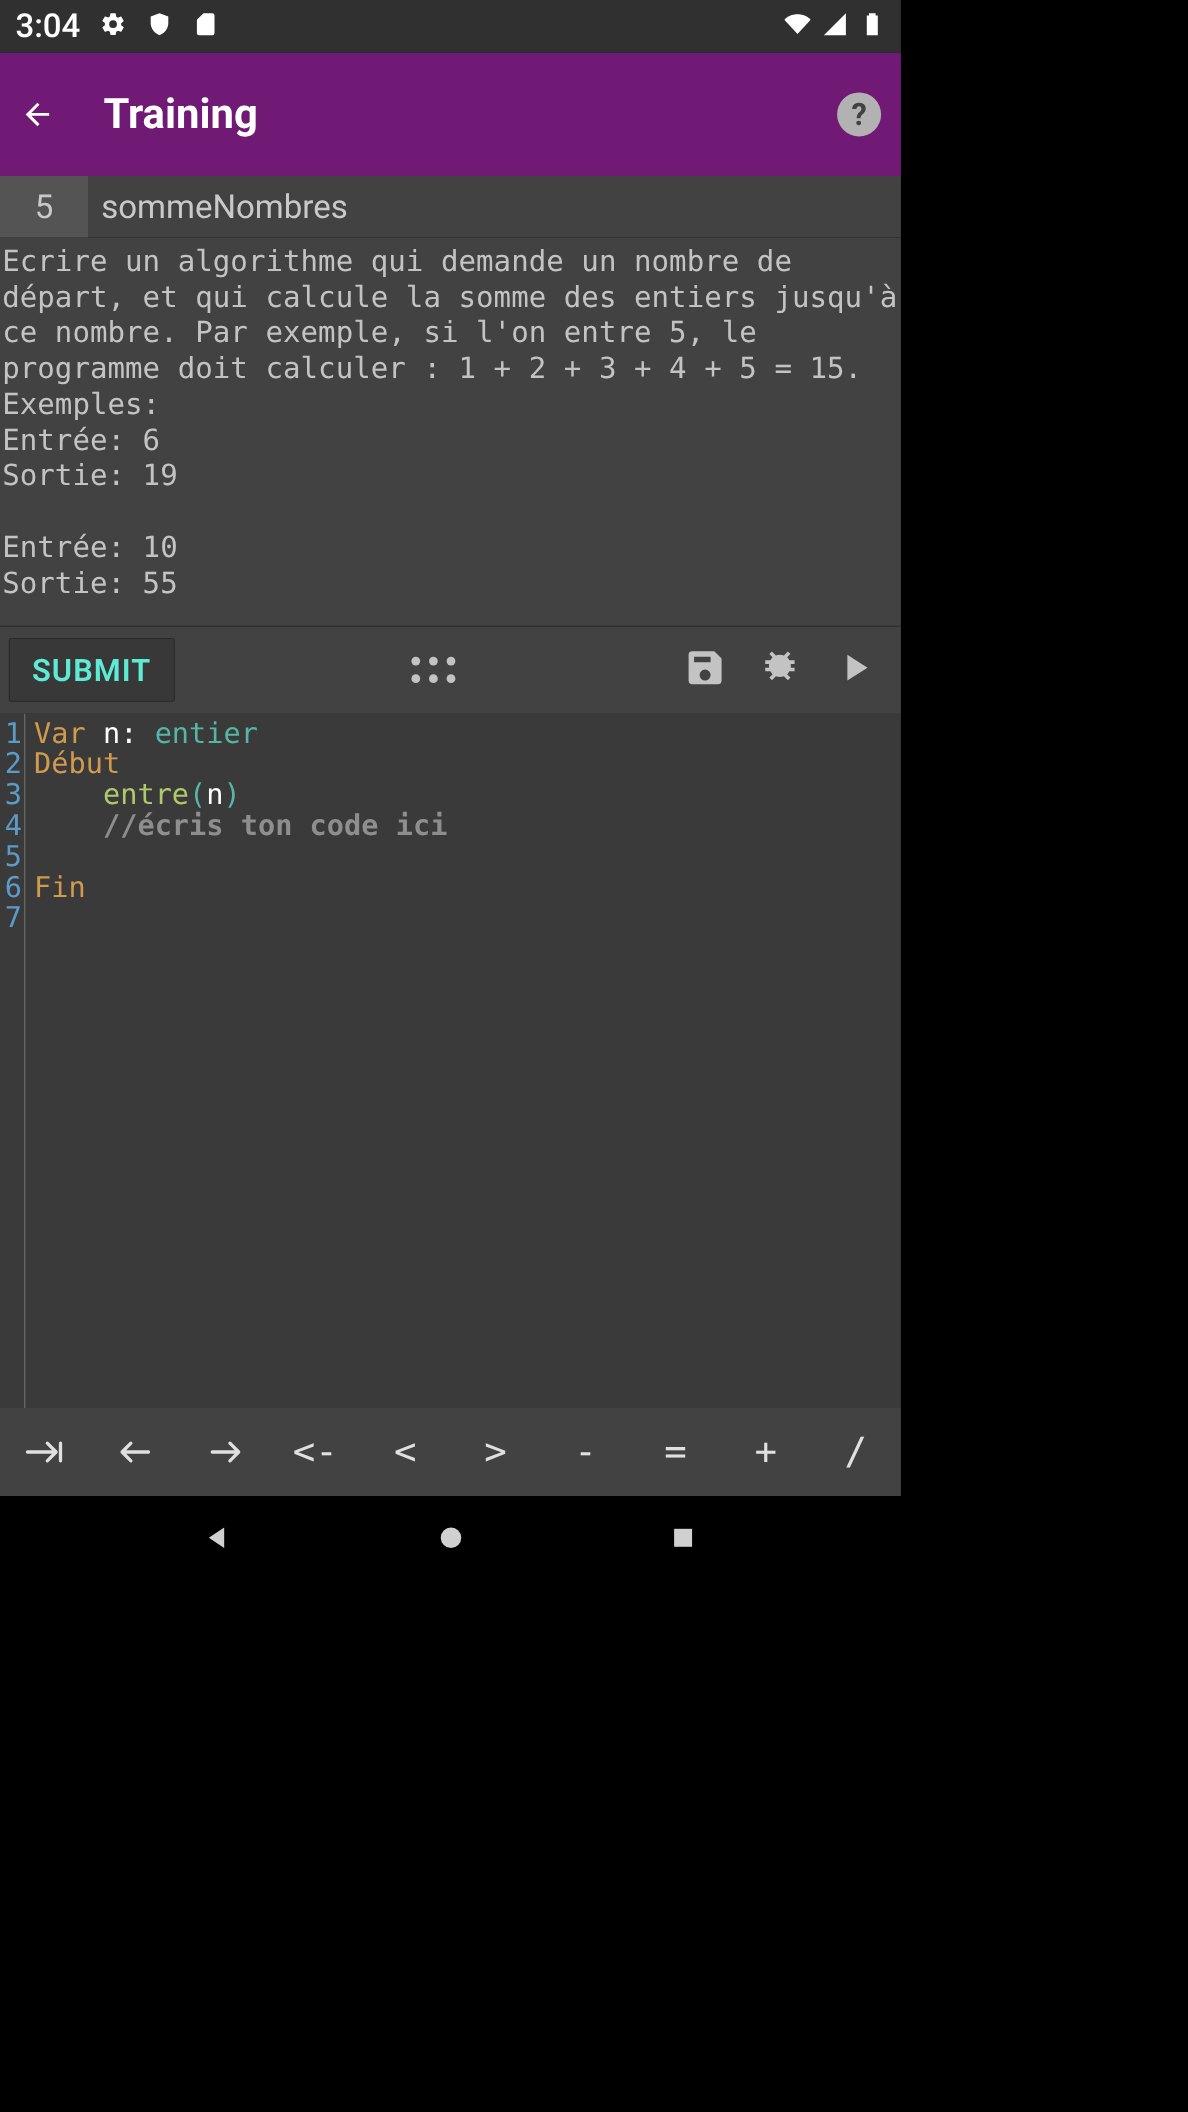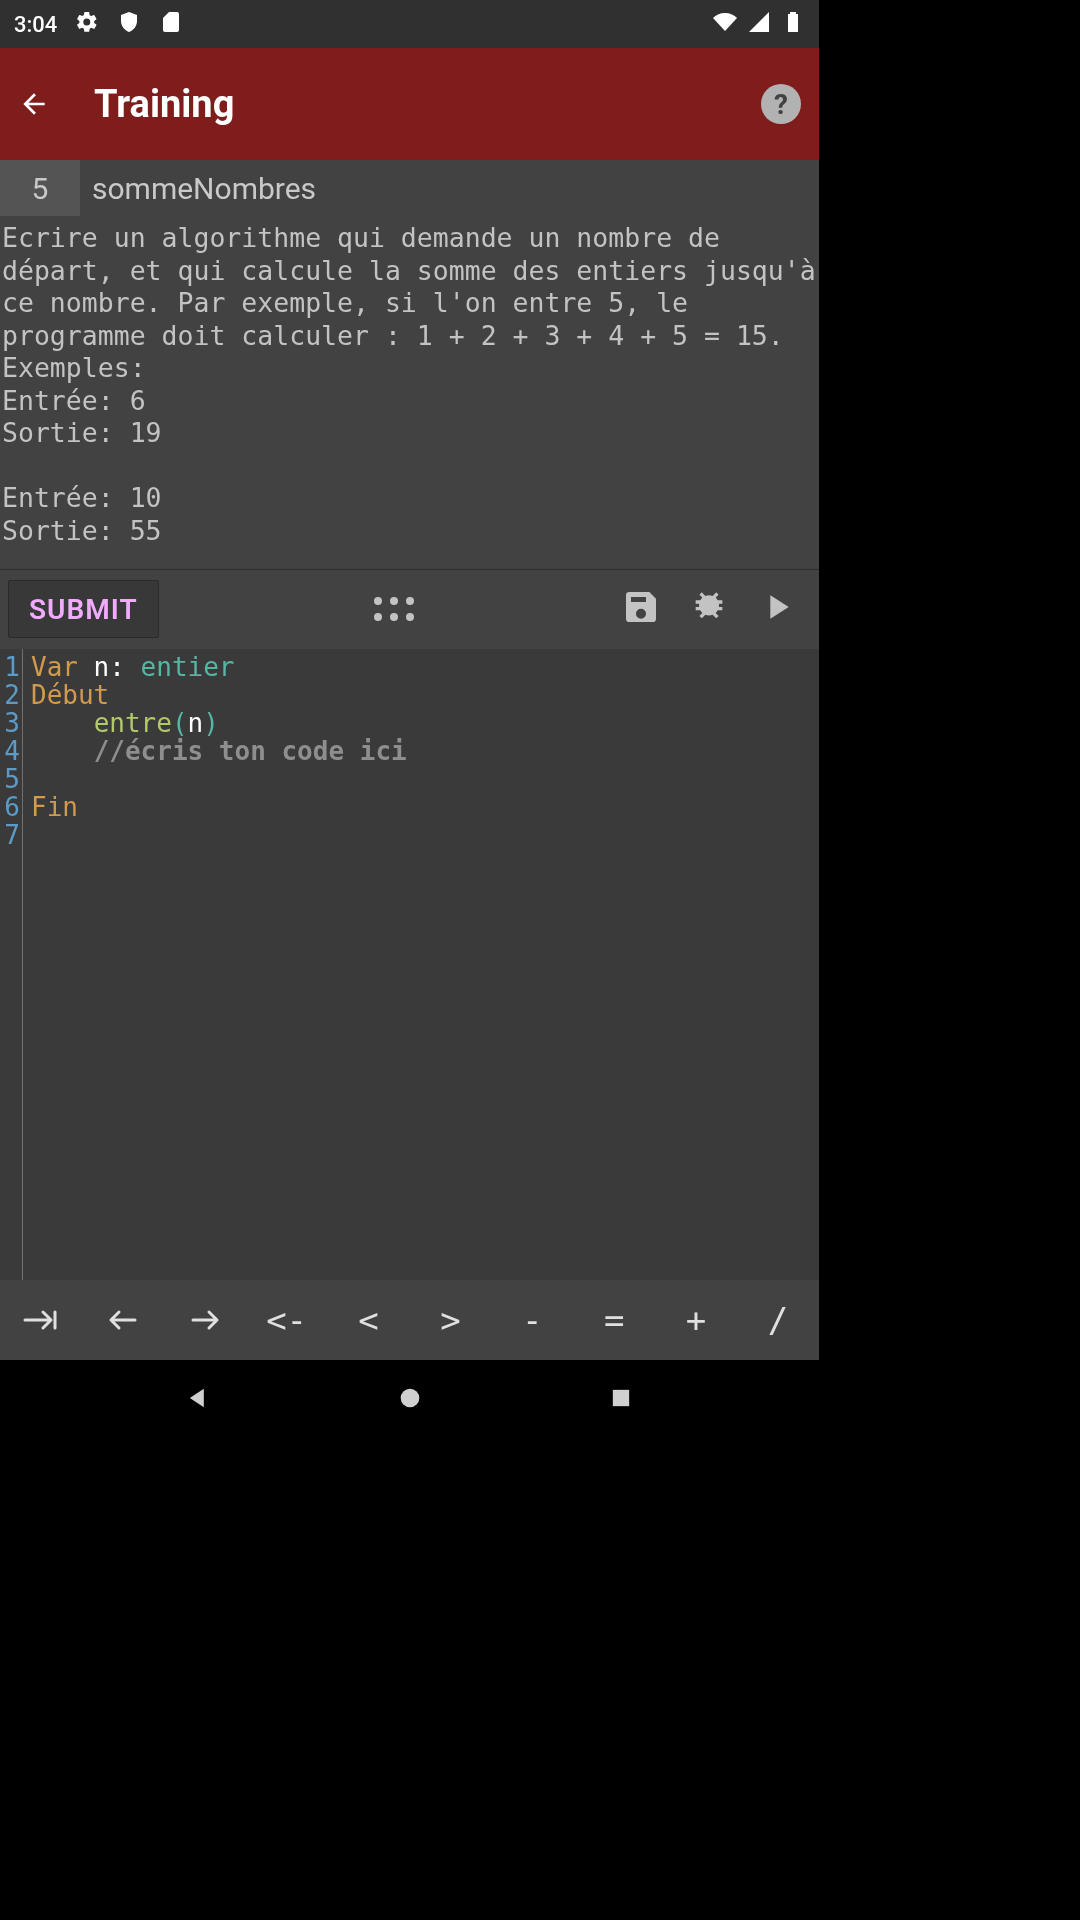--- a/index.html
+++ b/index.html
@@ -1,31 +1,31 @@
 <!DOCTYPE html>
 <html><head>
 <meta charset="utf-8">
 <style>
   html,body{margin:0;padding:0;width:819px;height:1440px;background:#000;font-family:Roboto,system-ui,sans-serif;color:#e0e0e0;overflow:hidden;}
-  .status-bar{height:48px;background:#303030;display:flex;align-items:center;justify-content:space-between;padding:0 14px;font-size:22px;font-weight:500;color:#fff;}
+  .status-bar{height:48px;background:#303030;display:flex;align-items:center;justify-content:space-between;padding:0 14px;font-size:30px;font-weight:500;color:#fff;}
   .status-left{display:flex;align-items:center;gap:18px;}
   .status-right{display:flex;align-items:center;gap:10px;}
   .status-bar svg{width:24px;height:24px;fill:#fff;}
-  .app-bar{height:112px;background:#7f1d1d;display:flex;align-items:center;gap:44px;padding:0 18px;}
+  .app-bar{height:112px;background:#701a75;display:flex;align-items:center;gap:44px;padding:0 18px;}
   .app-bar .back{width:32px;height:32px;display:flex;align-items:center;justify-content:center;}
   .app-bar .back svg{width:32px;height:32px;fill:#fff;}
   .app-title{font-size:38px;font-weight:700;color:#fff;flex:1;}
   .help{width:40px;height:40px;border-radius:50%;background:#b2b2b2;display:flex;align-items:center;justify-content:center;font-size:28px;font-weight:700;color:#424242;}
   .subheader{height:56px;background:#424242;display:flex;align-items:stretch;}
   .sub-num{width:80px;background:#545454;display:flex;align-items:center;justify-content:center;font-size:30px;color:#c9c9c9;}
   .sub-name{flex:1;display:flex;align-items:center;padding-left:12px;font-size:30px;color:#c9c9c9;}
   .problem{background:#424242;padding:6px 2px 22px 2px;font-family:ui-monospace,Menlo,Consolas,monospace;font-size:26.5px;line-height:32.5px;color:#c3c3c3;white-space:pre-wrap;}
   .toolbar{height:80px;background:#424242;display:flex;align-items:center;box-shadow:inset 0 1px 0 rgba(0,0,0,.3);}
   .submit-wrap{padding:8px;}
-  .submit{height:56px;padding:0 20px;background:#383838;border:1px solid #2a2a2a;border-radius:2px;display:flex;align-items:center;font-size:28px;font-weight:600;letter-spacing:1px;color:#f0abfc;}
+  .submit{height:56px;padding:0 20px;background:#383838;border:1px solid #2a2a2a;border-radius:2px;display:flex;align-items:center;font-size:28px;font-weight:600;letter-spacing:1px;color:#5eead4;}
   .tool-spacer{flex:1;}
   .tool-center{display:flex;gap:14px;}
   .tool-center .dots{display:grid;grid-template-columns:repeat(3,8px);grid-auto-rows:8px;gap:8px;}
   .tool-center .dots span{width:8px;height:8px;border-radius:50%;background:#c3c3c3;display:block;}
   .tool-icons{display:flex;align-items:center;gap:28px;padding-right:22px;}
   .tool-icons svg{width:40px;height:40px;fill:#c3c3c3;}
   .editor{background:#3a3a3a;flex:1;display:flex;font-family:ui-monospace,Menlo,Consolas,monospace;font-size:26px;line-height:28px;min-height:600px;}
   .gutter{width:22px;text-align:right;color:#5c9bc8;padding-top:4px;}
   .gutter div{padding-right:2px;}
   .code{flex:1;border-left:1px solid #707070;padding:4px 0 0 8px;color:#e0e0e0;}

